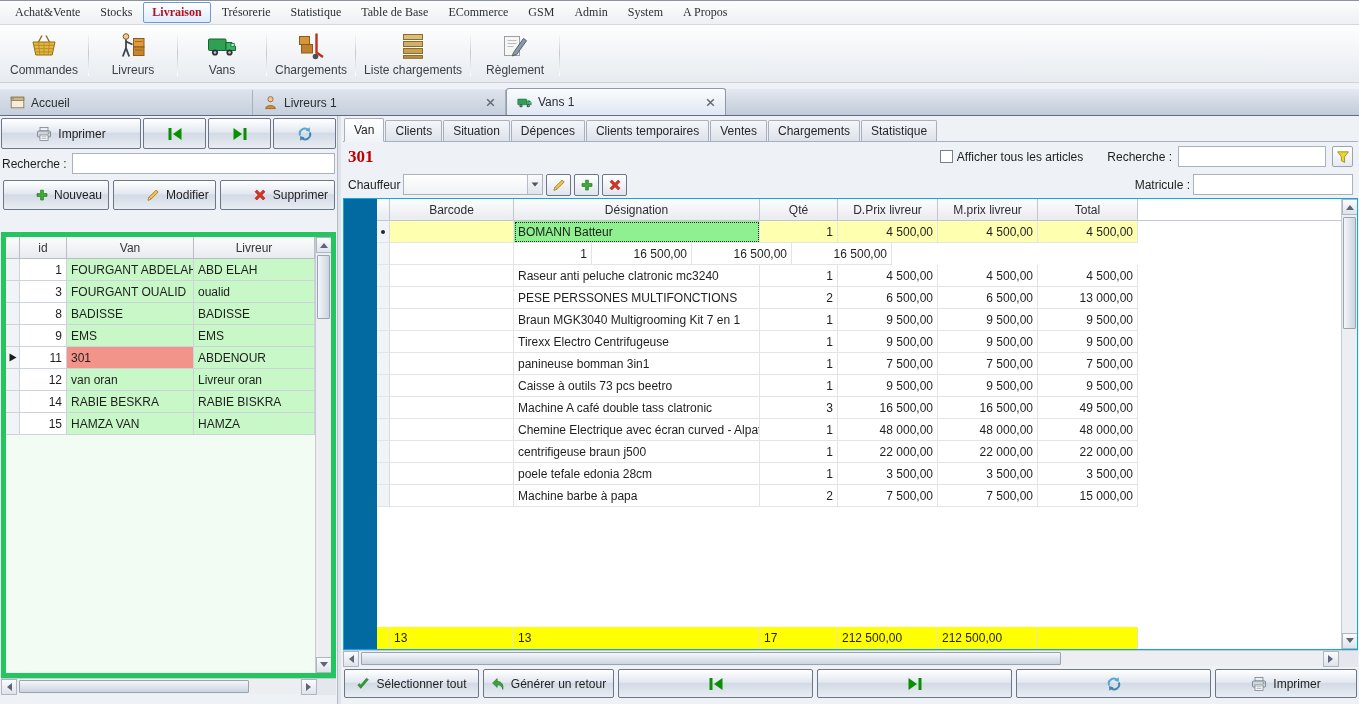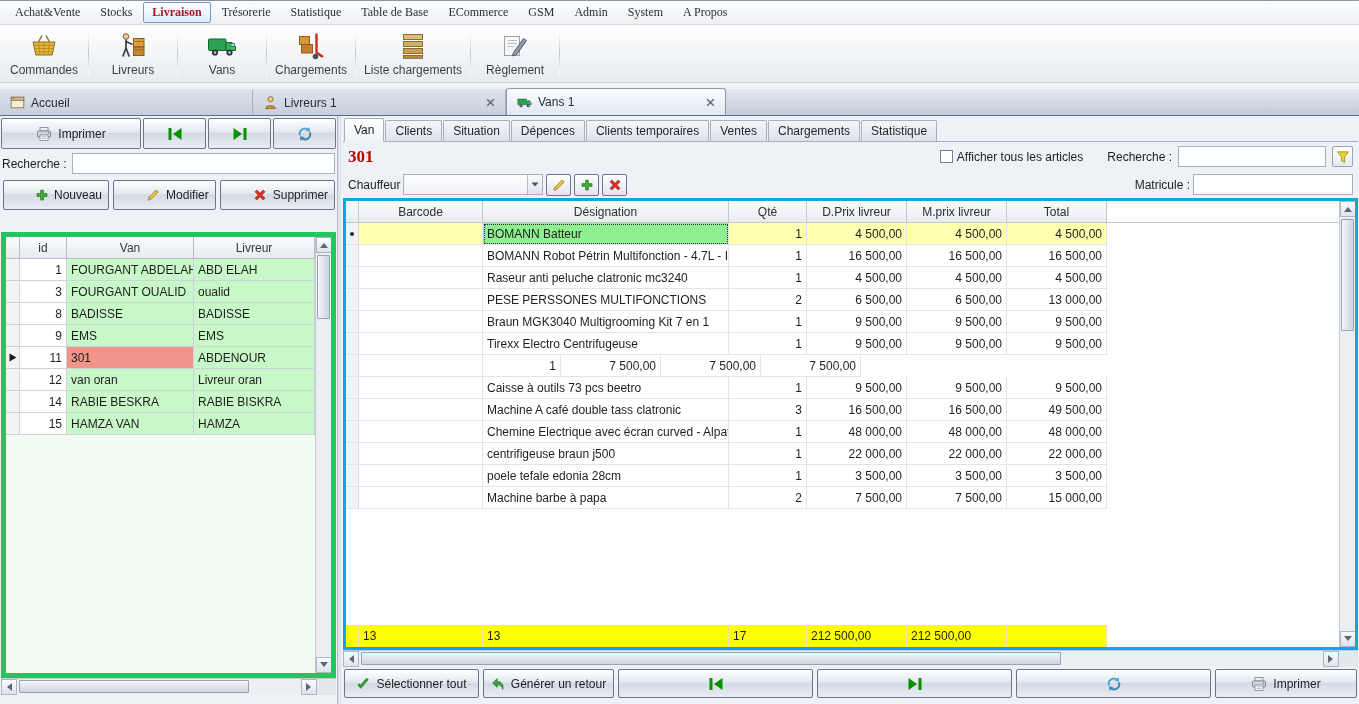--- a/index.html
+++ b/index.html
@@ -95,21 +95,21 @@
   .chk .box { width: 13px; height: 13px; border: 1px solid #77808e; background: #fff; flex: none; }
   .w148 { width: 148px; }
   .filter-btn { width: 21px; height: 21px; display: flex; align-items: center; justify-content: center; border: 1px solid #9aa3b2; border-radius: 2px; background: linear-gradient(#ffffff, #e7ebf1); }
   .rp-chauffeur { height: 27px; flex: none; display: flex; align-items: center; gap: 3px; padding: 0 5px; }
   .combo { width: 140px; height: 21px; display: flex; align-items: center; border: 1px solid #a9b1bc; background: linear-gradient(#ffffff, #f0f1f4); }
   .combo-text { flex: 1; padding: 0 4px; white-space: nowrap; overflow: hidden; }
   .combo-btn { width: 15px; height: 100%; display: flex; align-items: center; justify-content: center; background: linear-gradient(#fbfbfc, #dfe3ea); border-left: 1px solid #b6bdc8; }
   .w160 { width: 160px; }
 
   
-  .rp-grid-wrap { flex: 1; display: flex; overflow: hidden; border: 3px solid #0ea5e9; background: #f9a8d4; }
+  .rp-grid-wrap { flex: 1; display: flex; overflow: hidden; border: 1px solid #0ea5e9; background: #0369a1; padding-left: 33px; }
   .rp-grid { flex: 1; display: flex; flex-direction: column; overflow: hidden; }
   .rgrid-header { height: 22px; flex: none; display: flex; background: #fff; }
   .rg-h { border-right: 1px solid #c3c8d0; border-bottom: 1px solid #c3c8d0; background: linear-gradient(#fdfdfe, #e8ebef); display: flex; align-items: center; justify-content: center; color: #2b2e33; }
   .rg-spacer { flex: 1; border-bottom: 1px solid #c3c8d0; background: #fff; }
   .c-ind { width: 13px; flex: none; }
   .c-barcode { width: 124px; flex: none; }
   .c-desig { width: 246px; flex: none; }
   .c-qte { width: 78px; flex: none; }
   .c-dprix { width: 100px; flex: none; }
   .c-mprix { width: 100px; flex: none; }
@@ -540,21 +540,20 @@
     <div class="cell c-barcode hl"></div>
     <div class="cell c-desig focus">BOMANN Batteur</div>
     <div class="cell c-qte num hl">1</div>
     <div class="cell c-dprix num hl">4 500,00</div>
     <div class="cell c-mprix num hl">4 500,00</div>
     <div class="cell c-total num hl">4 500,00</div>
               </div>
               <div class="rrow">
     <div class="c-ind"></div>
     <div class="cell c-barcode"></div>
-    <div class="cell c-desig">BOMANN Robot Pétrin Multifonction - 4.7L - I</div>
     <div class="cell c-qte num">1</div>
     <div class="cell c-dprix num">16 500,00</div>
     <div class="cell c-mprix num">16 500,00</div>
     <div class="cell c-total num">16 500,00</div>
               </div>
               <div class="rrow">
     <div class="c-ind"></div>
     <div class="cell c-barcode"></div>
     <div class="cell c-desig">Raseur anti peluche clatronic mc3240</div>
     <div class="cell c-qte num">1</div>
@@ -585,20 +584,21 @@
     <div class="cell c-barcode"></div>
     <div class="cell c-desig">Tirexx Electro Centrifugeuse</div>
     <div class="cell c-qte num">1</div>
     <div class="cell c-dprix num">9 500,00</div>
     <div class="cell c-mprix num">9 500,00</div>
     <div class="cell c-total num">9 500,00</div>
               </div>
               <div class="rrow">
     <div class="c-ind"></div>
     <div class="cell c-barcode"></div>
+    <div class="cell c-desig">panineuse bomman 3in1</div>
     <div class="cell c-qte num">1</div>
     <div class="cell c-dprix num">7 500,00</div>
     <div class="cell c-mprix num">7 500,00</div>
     <div class="cell c-total num">7 500,00</div>
               </div>
               <div class="rrow">
     <div class="c-ind"></div>
     <div class="cell c-barcode"></div>
     <div class="cell c-desig">Caisse à outils 73 pcs beetro</div>
     <div class="cell c-qte num">1</div>

